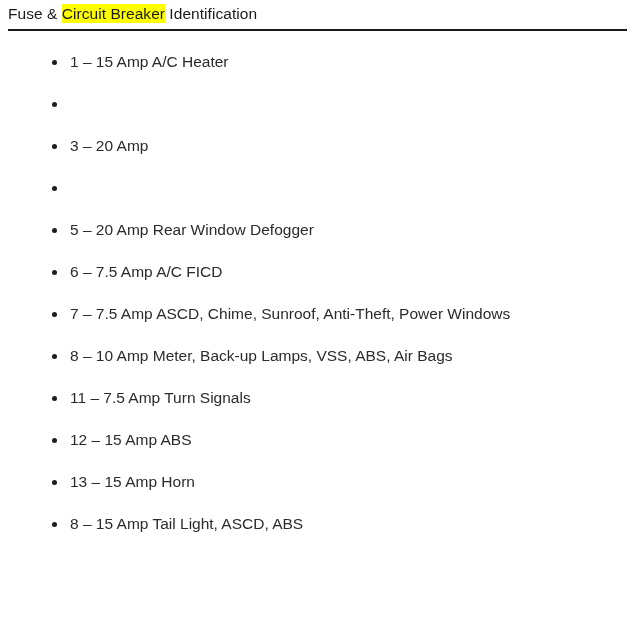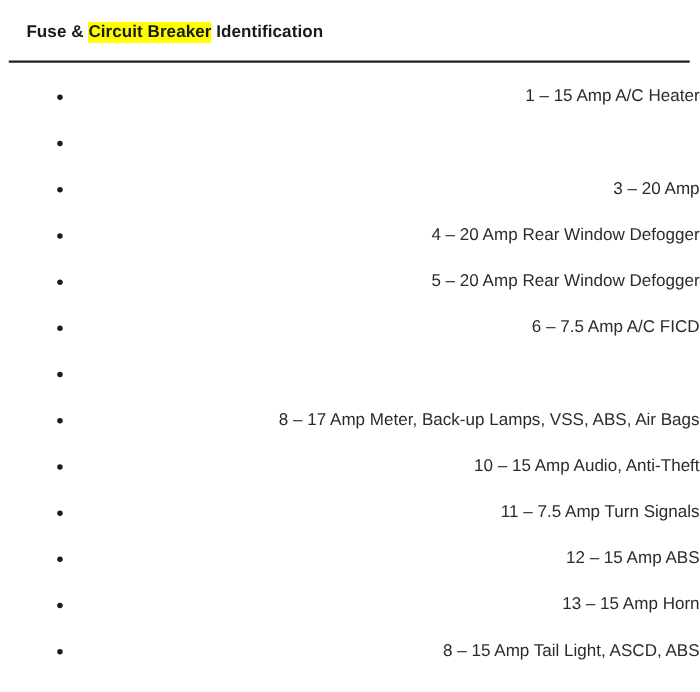--- a/index.html
+++ b/index.html
@@ -23,24 +23,24 @@
     height: 629px;
     box-sizing: border-box;
   }
 
   
   .title-block {
     padding: 4px 8px 0 8px;
   }
   .doc-title {
     font-size: 15.5px;
-    font-weight: bold;
+    font-weight: normal;
     line-height: 19px;
     color: #1a1a1a;
-    margin: 16px;
+    margin: 0;
     white-space: nowrap;
     letter-spacing: 0.05px;
   }
   .doc-title .seg {
     display: inline;
   }
   .doc-title .hl {
     background: #ffff00;
     color: #1a1a1a;
     padding: 1px 0 1px 0;
@@ -56,21 +56,20 @@
     border-top: 2px solid #1b1b1b;
   }
 
   
   .fuse-list {
     list-style: none;
     margin: 0;
     padding: 0;
     position: relative;
     top: 10px;
-    text-align: right;
   }
   .fuse-item {
     position: relative;
     height: 42px;
     line-height: 42px;
     padding-left: 70px;
     font-size: 15.5px;
     color: #2b2b2b;
     white-space: nowrap;
   }
@@ -109,40 +108,36 @@
     </li>
     <li class="fuse-item">
       <span class="bullet"></span>
     </li>
     <li class="fuse-item">
       <span class="bullet"></span>
       <span class="item-text">3 – 20 Amp</span>
     </li>
     <li class="fuse-item">
       <span class="bullet"></span>
-      <span class="item-text">4 – 20 Amp Rear Window Defogger</span>
     </li>
     <li class="fuse-item">
       <span class="bullet"></span>
       <span class="item-text">5 – 20 Amp Rear Window Defogger</span>
     </li>
     <li class="fuse-item">
       <span class="bullet"></span>
       <span class="item-text">6 – 7.5 Amp A/C FICD</span>
     </li>
     <li class="fuse-item">
       <span class="bullet"></span>
+      <span class="item-text">7 – 7.5 Amp ASCD, Chime, Sunroof, Anti-Theft, Power Windows</span>
     </li>
     <li class="fuse-item">
       <span class="bullet"></span>
-      <span class="item-text">8 – 17 Amp Meter, Back-up Lamps, VSS, ABS, Air Bags</span>
-    </li>
-    <li class="fuse-item">
-      <span class="bullet"></span>
-      <span class="item-text">10 – 15 Amp Audio, Anti-Theft</span>
+      <span class="item-text">8 – 10 Amp Meter, Back-up Lamps, VSS, ABS, Air Bags</span>
     </li>
     <li class="fuse-item">
       <span class="bullet"></span>
       <span class="item-text">11 – 7.5 Amp Turn Signals</span>
     </li>
     <li class="fuse-item">
       <span class="bullet"></span>
       <span class="item-text">12 – 15 Amp ABS</span>
     </li>
     <li class="fuse-item">

